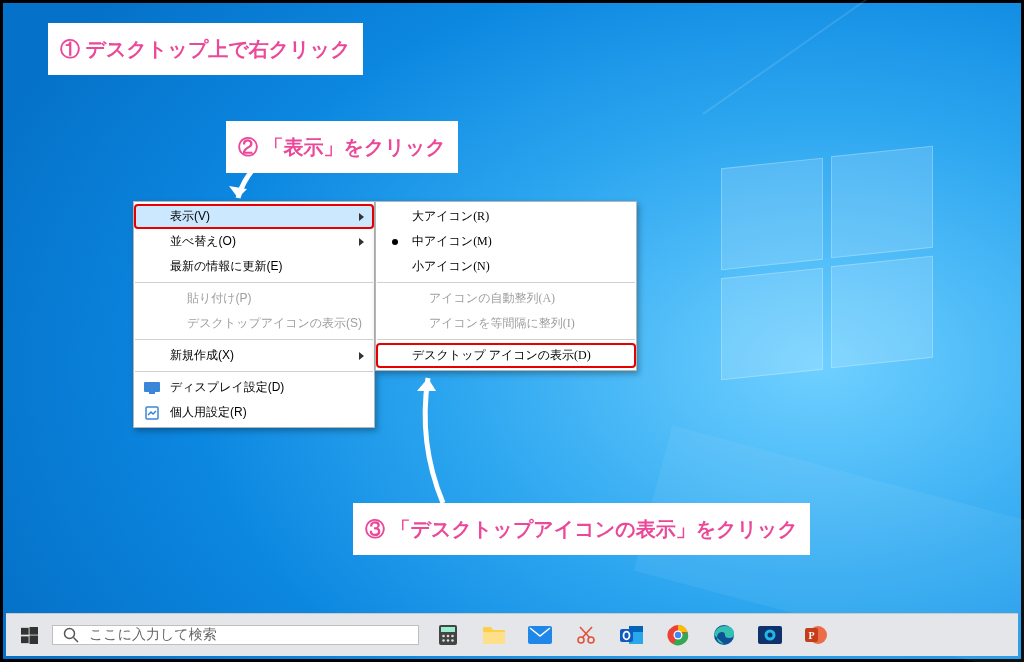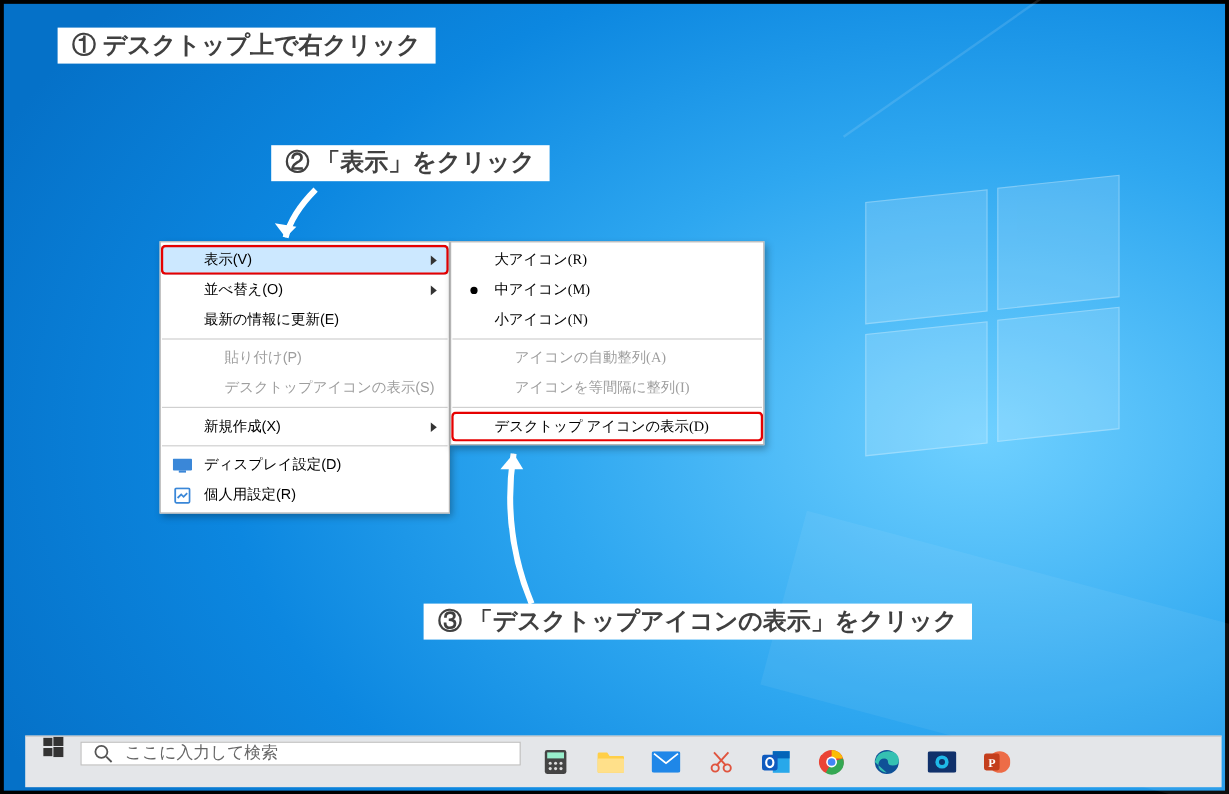--- a/index.html
+++ b/index.html
@@ -43,24 +43,24 @@
   .light-ray {
     position: absolute;
     background: rgba(255,255,255,0.12);
     transform-origin: left center;
   }
 
   
   .callout {
     position: absolute;
     background: #fff;
-    color: #404040;
+    color: #ec4899;
     font-weight: bold;
     font-size: 20px;
-    padding: 1px 12px;
+    padding: 12px 12px;
     line-height: 1.4;
     white-space: nowrap;
   }
 
   
   .arrow-svg { position: absolute; pointer-events: none; }
 
   
   .ctx-menu {
     position: absolute;
@@ -110,26 +110,26 @@
     top: 50%;
     transform: translateY(-50%);
     width: 6px; height: 6px;
     background: #000;
     border-radius: 50%;
   }
 
   
   .taskbar {
     position: absolute;
-    left: 18px; right: 3px; bottom: 3px;
+    left: 3px; right: 3px; bottom: 3px;
     height: 42px;
     background: #e4e6e9;
     border-top: 1px solid #c9c9c9;
     display: flex;
-    align-items: flex-start;
+    align-items: center;
   }
   .start-btn {
     width: 46px;
     display: flex;
     align-items: center;
     justify-content: center;
   }
   .start-btn svg { width: 17px; height: 17px; }
   .search-box {
     display: flex;

